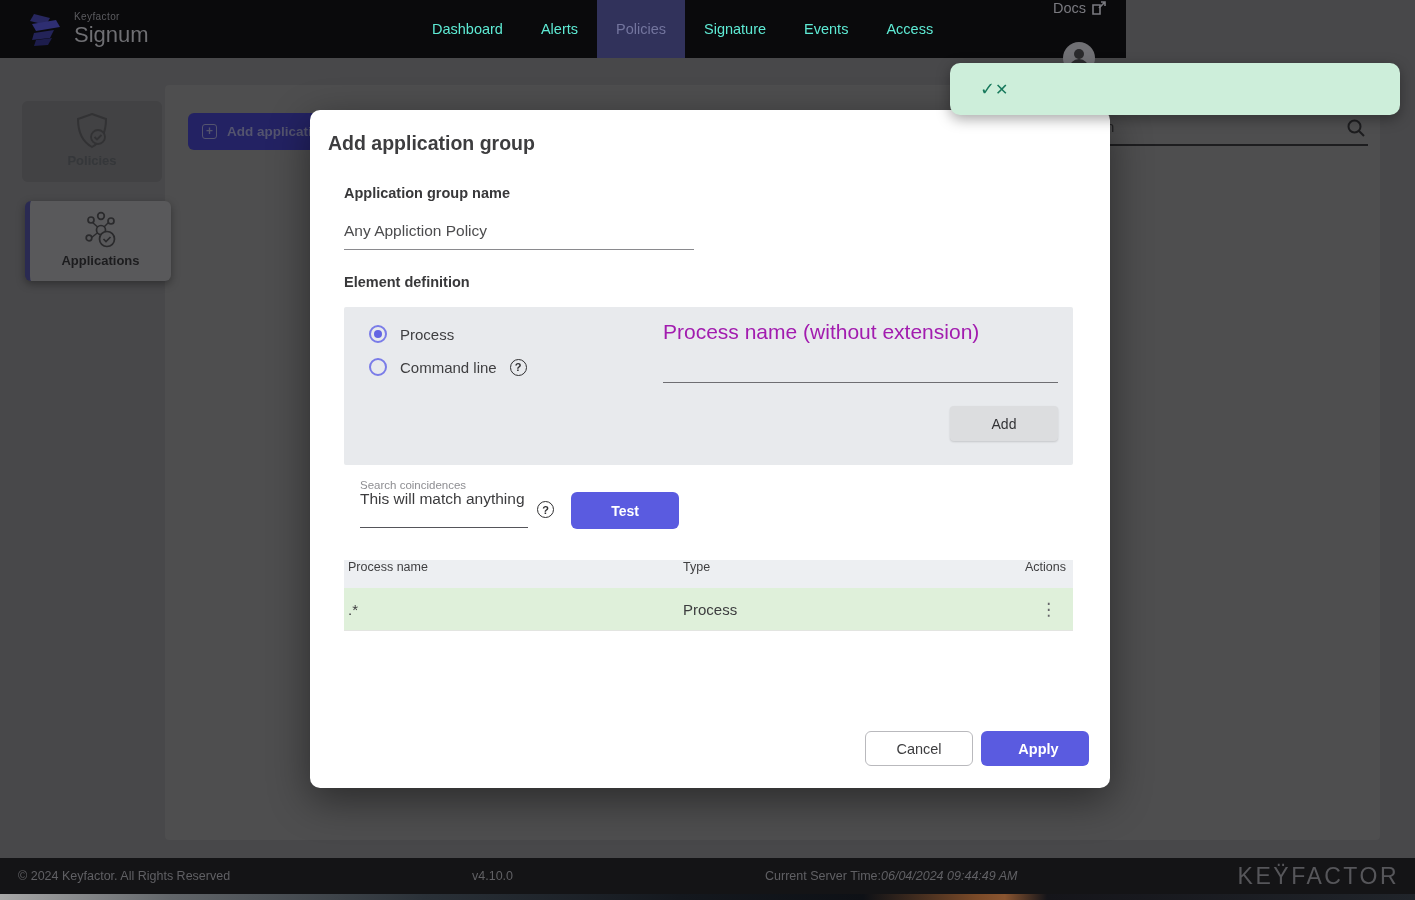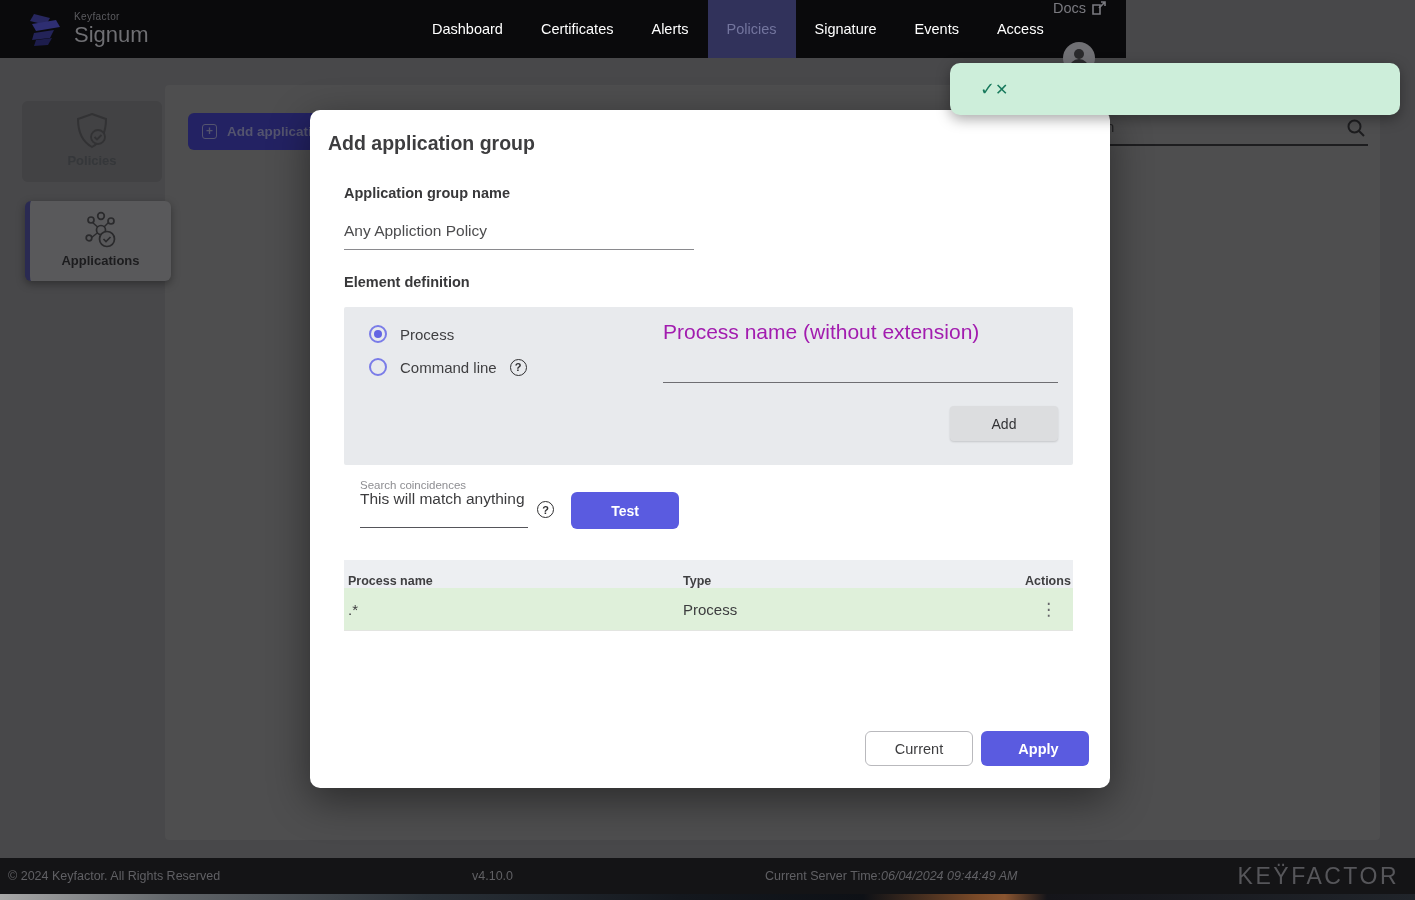--- a/index.html
+++ b/index.html
@@ -13,21 +13,21 @@
     position:absolute; top:0; left:0; width:1126px; height:58px;
     background:#0a0a0c; display:flex; align-items:center; z-index:10;
   }
   .brand { display:flex; align-items:center; margin-left:26px; gap:10px; }
   .brand-text { display:flex; flex-direction:column; line-height:1; }
   .brand-small { font-size:10px; color:#5c5c60; letter-spacing:.4px; margin-bottom:2px; }
   .brand-name { font-size:22px; color:#6f6f73; font-weight:400; }
   .nav-items { position:absolute; left:413px; top:0; height:58px; display:flex; }
   .nav-item {
     height:58px; line-height:58px; padding:0 19px; font-size:14.5px;
-    color:#ffffff; cursor:pointer; white-space:nowrap;
+    color:#5eead4; cursor:pointer; white-space:nowrap;
   }
   .nav-item.active { background:#31325b; color:#73759e; }
   .nav-right { position:absolute; right:20px; top:0; height:58px; display:flex; align-items:center; gap:26px;flex-direction:column; }
   .docs { display:flex; align-items:center; gap:6px; color:#7a7a80; font-size:14.5px; cursor:pointer; }
   .avatar {
     width:32px; height:32px; border-radius:50%; background:#707074;
     display:flex; align-items:center; justify-content:center; cursor:pointer;
   }
   
   .panel {
@@ -106,22 +106,22 @@
   .sc-input { position:absolute; left:50px; top:380px; width:168px; border:none; outline:none;
     border-bottom:1px solid #55555a; background:transparent; font-size:15.5px; color:#3c3c3e;
     padding-bottom:19px; font-family:"Liberation Sans",sans-serif; }
   .sc-help { position:absolute; left:227px; top:391px; }
   .test-btn {
     position:absolute; left:261px; top:382px; width:108px; height:37px;
     background:#5a5be0; border:none; border-radius:6px; color:#ffffff; font-size:14px; font-weight:bold;
     font-family:"Liberation Sans",sans-serif; cursor:pointer;
   }
   .m-table { position:absolute; left:34px; top:450px; width:729px; }
-  .t-head { display:flex; background:#edeff2; height:28px; align-items:flex-end;
-    font-size:12.5px; font-weight:bold; color:#3f3f41; }
+  .t-head { display:flex; background:#edeff2; height:28px; align-items:flex-start;
+    font-size:12.5px; font-weight:normal; color:#3f3f41; }
   .t-row { display:flex; background:#dff0da; height:43px; align-items:center;
     font-size:15px; color:#3c3c3e; border-bottom:1px solid #e3e5e1; }
   .c1 { width:339px; padding-left:4px; }
   .c2 { flex:1; }
   .c3 { width:48px; text-align:right; padding-right:8px; }
   .kebab { color:#66666a; font-size:17px; letter-spacing:0; cursor:pointer; text-align:right; padding-right:16px; }
   .cancel-btn {
     position:absolute; left:555px; top:621px; width:108px; height:35px;
     background:#ffffff; border:1px solid #b9b9bd; border-radius:6px; font-size:14.5px; color:#3d3d3f;
     font-family:"Liberation Sans",sans-serif; cursor:pointer;
@@ -130,21 +130,21 @@
     position:absolute; left:671px; top:621px; width:108px; height:35px;
     background:#5a5be0; border:none; border-radius:6px; font-size:14.5px; font-weight:bold; color:#ffffff;
     font-family:"Liberation Sans",sans-serif; cursor:pointer;padding-left:7px;
   }
   
   .footer {
     position:absolute; left:0; top:858px; width:1415px; height:36px;
     background:#141416; display:flex; align-items:center; z-index:10;
     font-size:12.5px; color:#606064;
   }
-  .f-copy { position:absolute; left:8px; }
+  .f-copy { position:absolute; left:18px; }
   .f-ver { position:absolute; left:472px; }
   .f-time { position:absolute; left:765px; }
   .f-time .t-val { font-style:italic; }
   .f-mark { position:absolute; right:16px; font-size:23px; letter-spacing:2.5px; color:#56565a; }
   .desktop-sliver {
     position:absolute; left:0; top:894px; width:1415px; height:6px; z-index:11;
     background:linear-gradient(90deg,#a8a8a8 0%,#62666a 12%,#2a3138 30%,#14181e 48%,#0e1116 61%,
       #7a4a28 69%,#8a5530 71%,#15151a 74%,#20242a 100%);
   }
 </style>
@@ -159,21 +159,20 @@
       <polygon points="8,23 28,20 24,28 6,30" fill="#232358"></polygon>
       <polygon points="10,30 26,28 22,35 8,36" fill="#1d1d4c"></polygon>
     </svg>
     <div class="brand-text">
       <span class="brand-small">Keyfactor</span>
       <span class="brand-name">Signum</span>
     </div>
   </div>
   <div class="nav-items">
     <div class="nav-item">Dashboard</div>
-    <div class="nav-item">Certificates</div>
     <div class="nav-item">Alerts</div>
     <div class="nav-item active">Policies</div>
     <div class="nav-item">Signature</div>
     <div class="nav-item">Events</div>
     <div class="nav-item">Access</div>
   </div>
   <div class="nav-right">
     <div class="docs">
       <span>Docs</span>
       <svg width="14" height="14" viewBox="0 0 14 14">
@@ -276,21 +275,21 @@
       <div class="c2">Type</div>
       <div class="c3">Actions</div>
     </div>
     <div class="t-row">
       <div class="c1">.*</div>
       <div class="c2">Process</div>
       <div class="c3 kebab">⋮</div>
     </div>
   </div>
 
-  <button class="cancel-btn">Current</button>
+  <button class="cancel-btn">Cancel</button>
   <button class="apply-btn">Apply</button>
 </div>
 
 <div class="footer">
   <span class="f-copy">© 2024 Keyfactor. All Rights Reserved</span>
   <span class="f-ver">v4.10.0</span>
   <span class="f-time">
     <span>Current Server Time:</span><span class="t-val">06/04/2024 09:44:49 AM</span>
   </span>
   <span class="f-mark">KEŸFACTOR</span>

